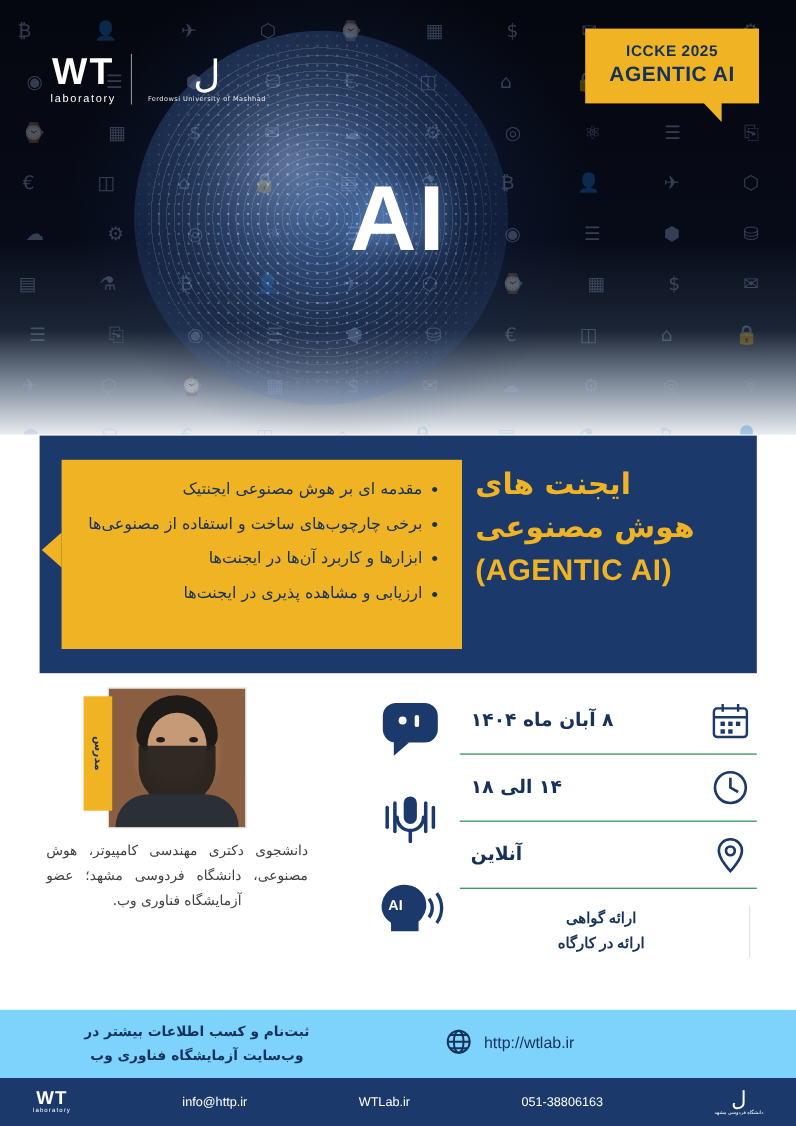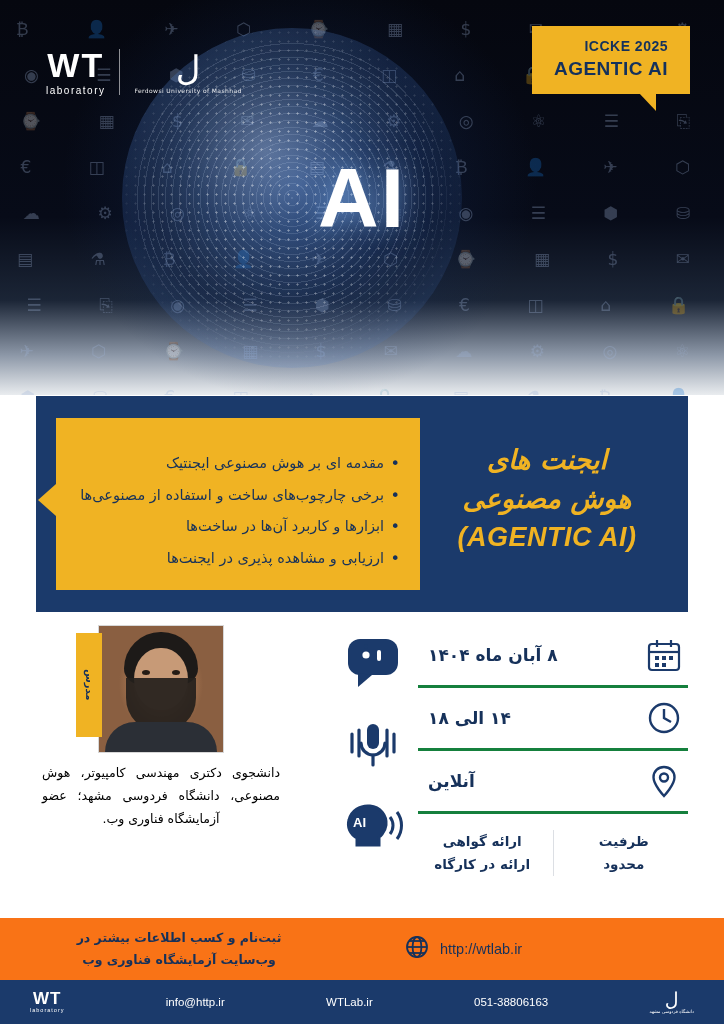--- a/index.html
+++ b/index.html
@@ -89,56 +89,56 @@
   .fum-logo { color: #fff; text-align: center; }
   .fum-mark { font-size: 34px; line-height: 1; font-family: "DejaVu Serif", serif; }
   .fum-text { font-size: 6px; letter-spacing: .4px; margin-top: 2px; opacity: .9; }
 
   
   .badge {
     position: absolute; right: 34px; top: 26px;
     background: #f0b323;
     color: #14315c;
     padding: 12px 22px 14px;
+    text-align: center;
     font-family: "Liberation Sans", sans-serif;
     min-width: 138px;
   }
   .badge .l1 { font-size: 14px; font-weight: 700; letter-spacing: .5px; }
   .badge .l2 { font-size: 19px; font-weight: 700; margin-top: 4px; letter-spacing: .5px; }
   .badge::after {
     content: "";
     position: absolute; right: 34px; bottom: -17px;
     border-left: 17px solid transparent;
     border-right: 0 solid transparent;
     border-top: 18px solid #f0b323;
   }
 
   
   .panel {
     position: absolute; left: 36px; top: 396px;
     width: 652px; height: 216px;
     background: #1b3a6b;
   }
   .panel-title {
-    position: absolute; right: 26px; top: 44px;
+    position: absolute; right: 26px; top: 25px;
     width: 230px;
     color: #f0b323;
     font-size: 27px;
     font-weight: 700;
     line-height: 1.45;
-    text-align: center;
-    font-style: italic;
+    text-align: left;
   }
   .panel-title .en { font-family: "Liberation Sans", sans-serif; letter-spacing: .5px; }
   .bullets {
     position: absolute; right: 268px; top: 22px;
     width: 364px; min-height: 172px;
     background: #f0b323;
     color: #16315a;
-    padding: 32px 20px 14px 16px;
+    padding: 14px 20px 14px 16px;
     font-size: 14.5px;
     line-height: 1.9;
   }
   .bullets ul { list-style: none; }
   .bullets li { position: relative; padding-right: 16px; margin-bottom: 4px; }
   .bullets li::before {
     content: "•";
     position: absolute; right: 0; top: -1px;
     font-size: 16px;
   }
@@ -154,41 +154,41 @@
   .info { position: absolute; top: 625px; left: 0; width: 724px; height: 275px; }
 
   .info-left {
     position: absolute; right: 36px; top: 0;
     width: 270px;
   }
   .info-row {
     display: flex; align-items: center; justify-content: flex-start;
     gap: 14px;
     padding: 10px 4px;
-    border-bottom: 3px solid #15803d;
+    border-bottom: 1px solid #15803d;
     direction: rtl;
   }
   .info-row:last-of-type { border-bottom: 1px solid #dcdfe4; }
   .info-text {
     flex: 1;
     text-align: left;
     font-size: 17px;
     color: #16315a;
     font-weight: 700;
     padding-left: 6px;
   }
   .info-icon { width: 40px; height: 40px; color: #1b3a6b; flex: 0 0 40px; }
   .info-icon svg { width: 100%; height: 100%; display: block; }
 
   .info-bottom {
     display: flex; justify-content: space-between;
     margin-top: 16px; direction: rtl;
     font-size: 13.5px; color: #16315a; font-weight: 700; line-height: 1.7;
   }
-  .info-bottom > div { flex: 1; text-align: center; }
+  .info-bottom > div { flex: 1; text-align: center; font-family: Liberation Serif, serif; }
   .info-bottom .sep { flex: 0 0 1px; background: #dcdfe4; margin: 0 6px; }
 
   
   .mid-icons {
     position: absolute; left: 318px; top: 8px;
     width: 110px;
     display: flex; flex-direction: column; align-items: center; gap: 26px;
     color: #1b3a6b;
   }
   .mid-icons svg { display: block; }
@@ -239,29 +239,29 @@
     width: 26px; height: 104px;
     background: #f0b323;
     color: #16315a;
     font-size: 10px; font-weight: 700;
     display: flex; align-items: center; justify-content: center;
     writing-mode: vertical-rl;
     letter-spacing: 2px;
   }
   .speaker-name { margin-top: 12px; font-size: 18px; font-weight: 700; color: #16315a; }
   .speaker-bio {
-    margin-top: 8px; font-size: 12.5px; line-height: 1.85; color: #000000;
+    margin-top: 8px; font-size: 12.5px; line-height: 1.85; color: #404040;
     text-align: justify; text-align-last: center; padding: 0 6px;
   }
 
   
   .gold-bar {
     position: absolute; left: 0; top: 918px;
     width: 724px; height: 62px;
-    background: #f97316;
+    background: #7dd3fc;
     color: #16315a;
     display: flex; align-items: center;
   }
   .gold-left {
     width: 320px; display: flex; align-items: center; gap: 10px;
     padding-right: 0; padding-left: 0; margin-left: 26px;
     direction: ltr;
   }
   .gold-left .url { font-size: 14.5px; font-family: "Liberation Sans", sans-serif; }
   .gold-right {
@@ -322,21 +322,21 @@
   <div class="panel">
     <div class="panel-title">
       <div>ایجنت های</div>
       <div>هوش مصنوعی</div>
       <div class="en">(AGENTIC AI)</div>
     </div>
     <div class="bullets">
       <ul>
         <li>مقدمه ای بر هوش مصنوعی ایجنتیک</li>
         <li>برخی چارچوب‌های ساخت و استفاده از مصنوعی‌ها</li>
-        <li>ابزارها و کاربرد آن‌ها در ساخت‌ها</li>
+        <li>ابزارها و کاربرد آن‌ها در ایجنت‌ها</li>
         <li>ارزیابی و مشاهده پذیری در ایجنت‌ها</li>
       </ul>
     </div>
   </div>
 
   <div class="info">
 
     <div class="info-left">
       <div class="info-row">
         <div class="info-icon">
@@ -369,24 +369,20 @@
         <div class="info-icon">
           <svg viewBox="0 0 40 40" fill="none" stroke="currentColor" stroke-width="2.4">
             <path d="M20 6c-6 0-10.5 4.5-10.5 10.3C9.5 24 20 35 20 35s10.5-11 10.5-18.7C30.5 10.5 26 6 20 6z"></path>
             <circle cx="20" cy="16.5" r="4"></circle>
           </svg>
         </div>
         <div class="info-text">آنلاین</div>
       </div>
 
       <div class="info-bottom">
-        <div>
-          <div>ظرفیت</div>
-          <div>محدود</div>
-        </div>
         <div class="sep"></div>
         <div>
           <div>ارائه گواهی</div>
           <div>ارائه در کارگاه</div>
         </div>
       </div>
     </div>
 
     <div class="mid-icons">
       <div>

